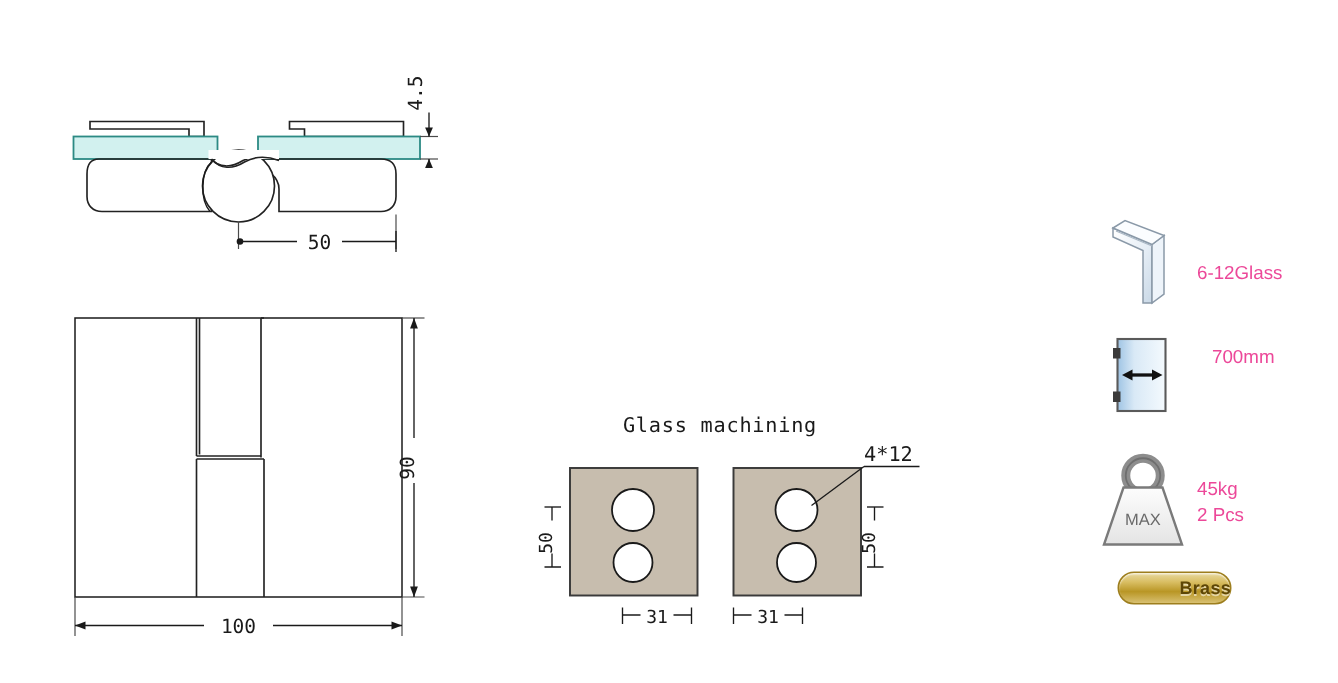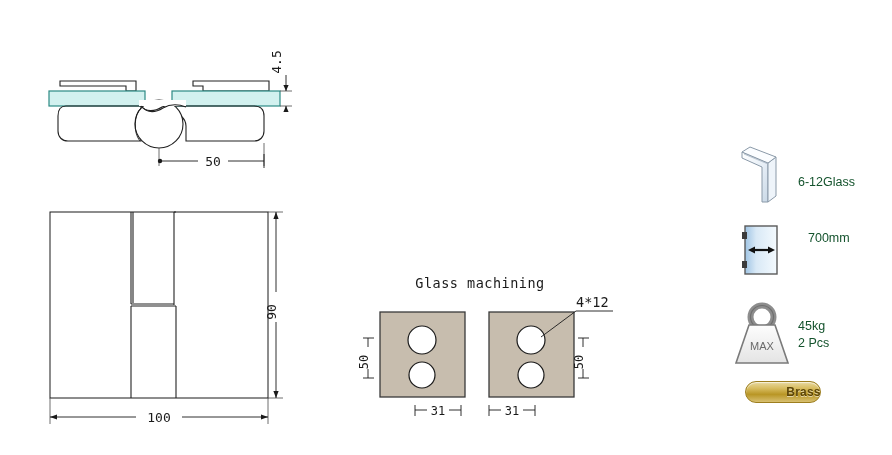--- a/index.html
+++ b/index.html
@@ -35,21 +35,21 @@
 
   
   .specs{
     position:absolute;left:732px;top:142px;width:160px;height:280px;
   }
   .specrow{
     position:absolute;display:flex;align-items:center;
   }
   .speclabel{
     font-family:"Liberation Sans",sans-serif;
-    font-size:12.5px;color:#14532d;line-height:1.35;
+    font-size:12.5px;color:#ec4899;line-height:1.35;
     margin-left:8px;white-space:nowrap;
   }
   .brassbadge{
     position:absolute;left:13px;top:239px;
     width:74px;height:20px;border-radius:11px;
     background:linear-gradient(180deg,#e8d9a0 0%,#d9be63 30%,#b99625 62%,#d8c071 100%);
     border:1px solid #9d7e1e;
     box-shadow:inset 0 1px 1px rgba(255,255,255,.65);
     display:flex;align-items:center;justify-content:center;
   }

